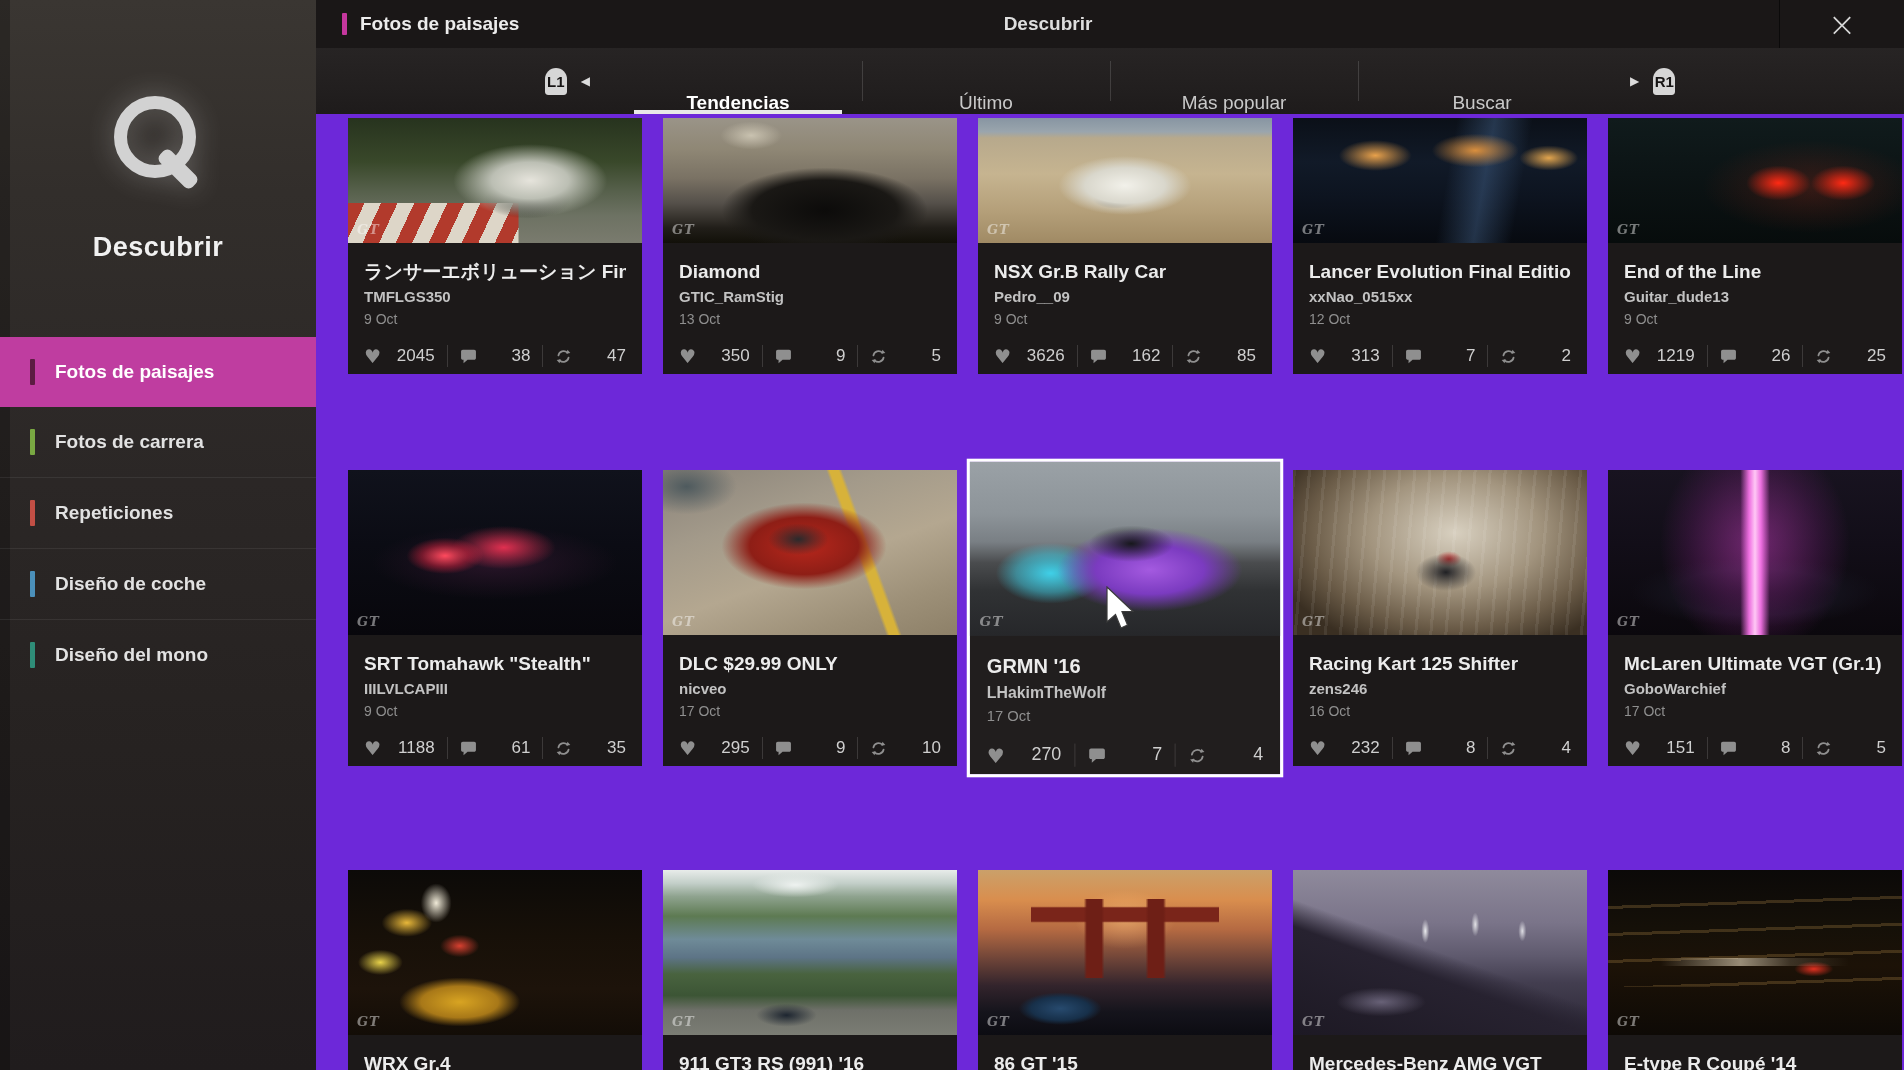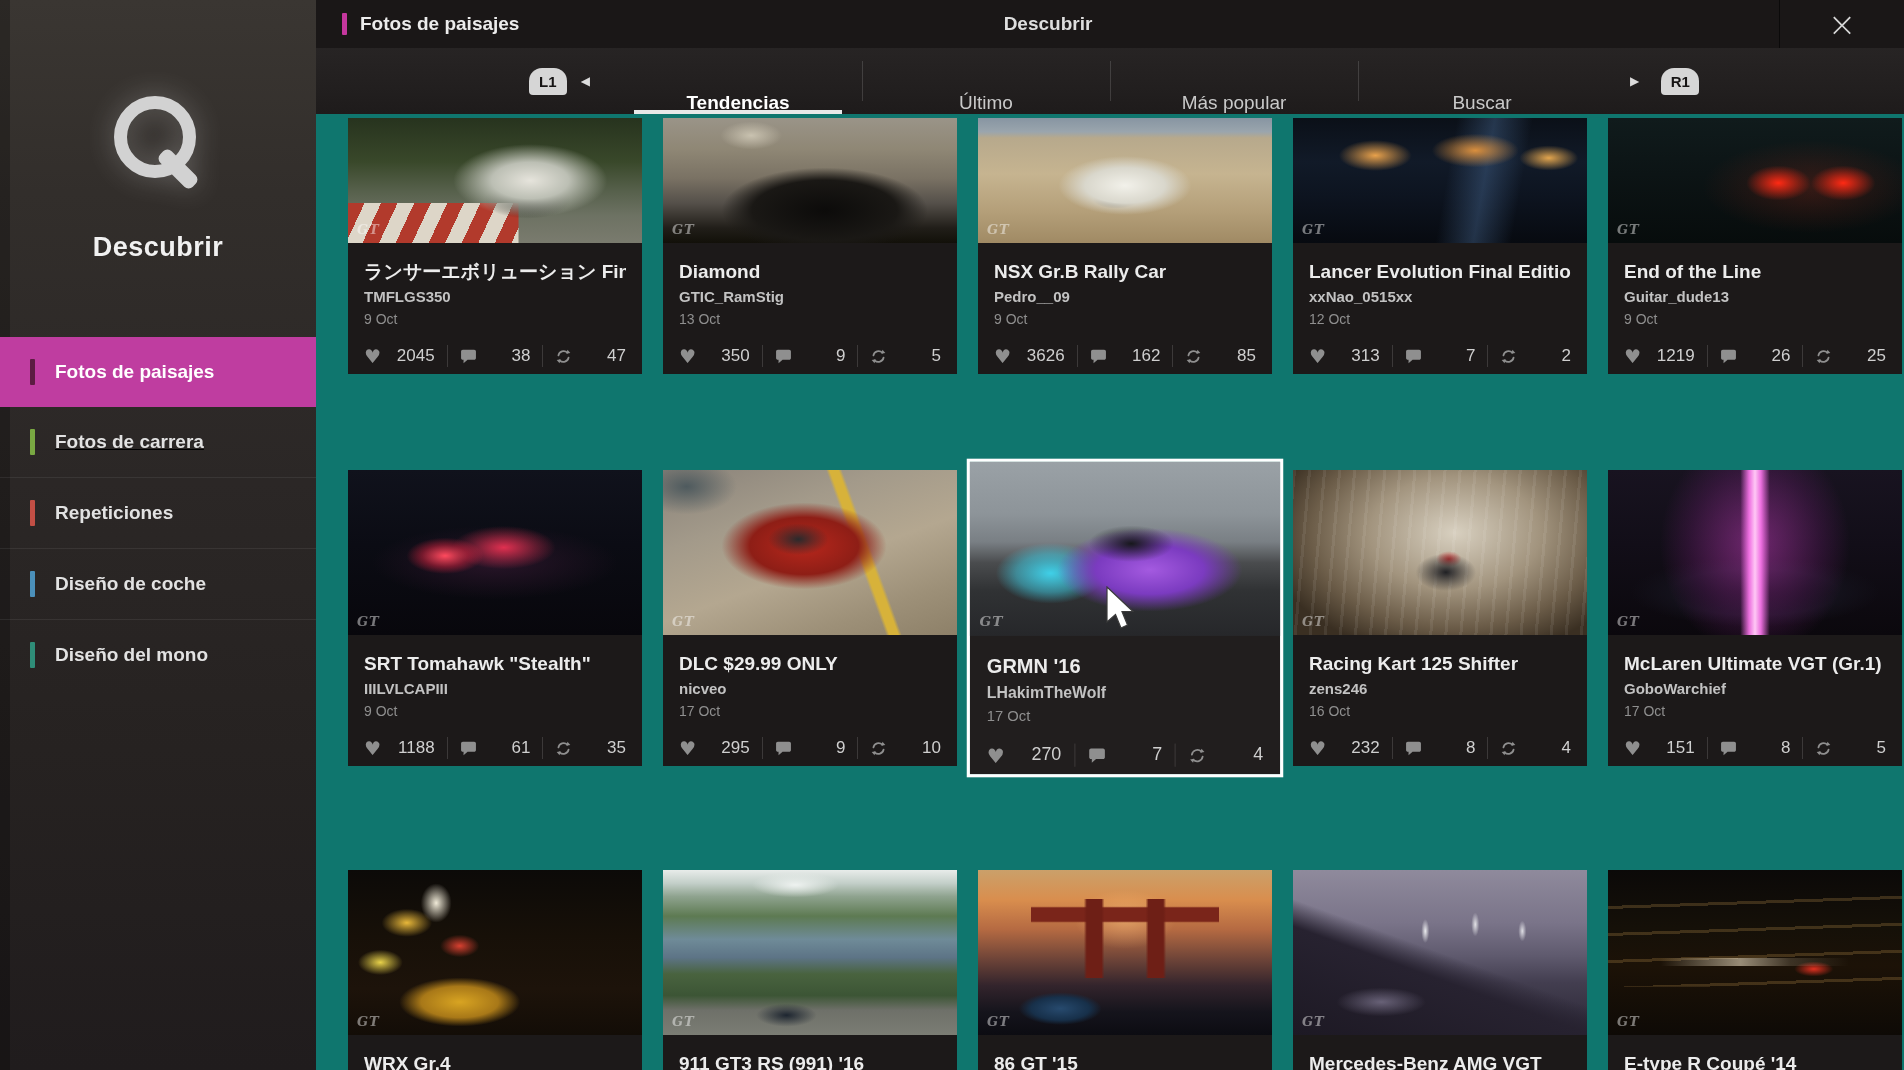--- a/index.html
+++ b/index.html
@@ -14,50 +14,50 @@
   .lens{position:absolute;left:10px;top:8px;width:56px;height:56px;border:13px solid #d2d2d2;border-radius:50%;}
   .handle{position:absolute;left:66px;top:58px;width:16px;height:46px;background:#d2d2d2;border-radius:6px;transform:rotate(-45deg);}
   .side-heading{position:absolute;left:0;top:232px;width:316px;text-align:center;margin:0;
     font-size:27px;font-weight:700;color:#f1f1f1;letter-spacing:.5px;}
   .side-menu{position:absolute;left:0;top:337px;width:316px;}
   .side-item{position:relative;height:70px;display:flex;align-items:center;cursor:pointer;}
   .side-item + .side-item{border-top:1px solid rgba(255,255,255,.07);}
   .side-item .bar{position:absolute;left:30px;width:5px;height:26px;border-radius:1px;}
   .side-item .lab{margin-left:55px;font-size:19px;font-weight:600;color:#e2e2e2;}
   .side-item.selected{border-top:none;}
-  .side-item.selected + .side-item{border-top:none;text-decoration:underline;}
+  .side-item.selected + .side-item{border-top:none;}
   .side-item.selected .lab{color:#fff;}
 
   
   .main{position:absolute;left:316px;top:0;right:0;height:1070px;}
   .topbar{position:absolute;left:0;top:0;right:0;height:48px;background:#1a1717;}
   .crumb{position:absolute;left:26px;top:0;height:48px;display:flex;align-items:center;}
   .crumb-bar{width:5px;height:22px;margin-right:13px;border-radius:1px;}
   .crumb-label{font-size:19px;font-weight:600;color:#ececec;}
   .page-title{position:absolute;left:0;right:124px;top:0;height:48px;display:flex;align-items:center;justify-content:center;
     font-size:19px;font-weight:600;color:#dedede;}
   .close-sep{position:absolute;right:124px;top:0;width:1px;height:48px;background:rgba(0,0,0,.55);}
   .close-btn{position:absolute;right:30px;top:2px;width:64px;height:44px;background:none;border:none;cursor:pointer;
     color:#d8d8d8;font-size:34px;font-weight:300;font-family:"DejaVu Sans",sans-serif;line-height:44px;padding:0;}
 
   .tabsbar{position:absolute;left:0;top:48px;right:0;height:66px;
     background:linear-gradient(180deg,#272424 0%,#221f1f 60%,#1e1b1b 100%);
     display:flex;align-items:center;justify-content:center;box-shadow:0 1px 0 rgba(0,0,0,.5);}
-  .shoulder{display:inline-flex;align-items:center;justify-content:center;width:38px;height:27px;
-    background:#d6d6d6;color:#161414;font-size:15px;font-weight:700;border-radius:13px 13px 4px 4px;cursor:pointer;margin-left:8px;}
+  .shoulder{display:inline-flex;align-items:center;justify-content:center;width:22px;height:27px;
+    background:#d6d6d6;color:#161414;font-size:15px;font-weight:700;border-radius:13px 13px 4px 4px;cursor:pointer;}
   .tri{color:#dcdcdc;font-size:12px;margin:0 14px;cursor:pointer;font-family:"DejaVu Sans",sans-serif;}
   .tabs{display:flex;height:66px;margin:0 10px;}
   .tab{position:relative;width:248px;height:66px;display:flex;align-items:flex-end;justify-content:center;
     font-size:19px;color:#c9c9c9;cursor:pointer;}
   .tab + .tab::before{content:'';position:absolute;left:0;top:13px;width:1px;height:40px;background:rgba(255,255,255,.14);}
   .tab.active{color:#ffffff;font-weight:600;}
   .tab.active::after{content:'';position:absolute;left:20px;right:20px;bottom:0;height:4px;background:#e8e8e8;}
 
   
-  .content{position:absolute;left:0;top:114px;right:0;height:956px;overflow:hidden;background:#0f766e;}
+  .content{position:absolute;left:0;top:114px;right:0;height:956px;overflow:hidden;background:#6d28d9;}
   .row{position:absolute;left:32px;display:flex;gap:21px;}
   .row1{top:4px;}
   .row2{top:356px;}
   .row3{top:756px;}
   .card{width:294px;background:#1c1919;cursor:pointer;position:relative;}
   .card.selected{outline:3px solid #ffffff;transform:scale(1.055);z-index:3;background:#211e1e;}
   .thumb{position:relative;width:294px;height:165px;overflow:hidden;background:#222;}
   .row1 .thumb{height:125px;}
   .wm{position:absolute;left:9px;bottom:6px;font-family:"DejaVu Serif",serif;font-style:italic;font-weight:700;
     font-size:13px;color:rgba(255,255,255,.45);letter-spacing:1px;}

